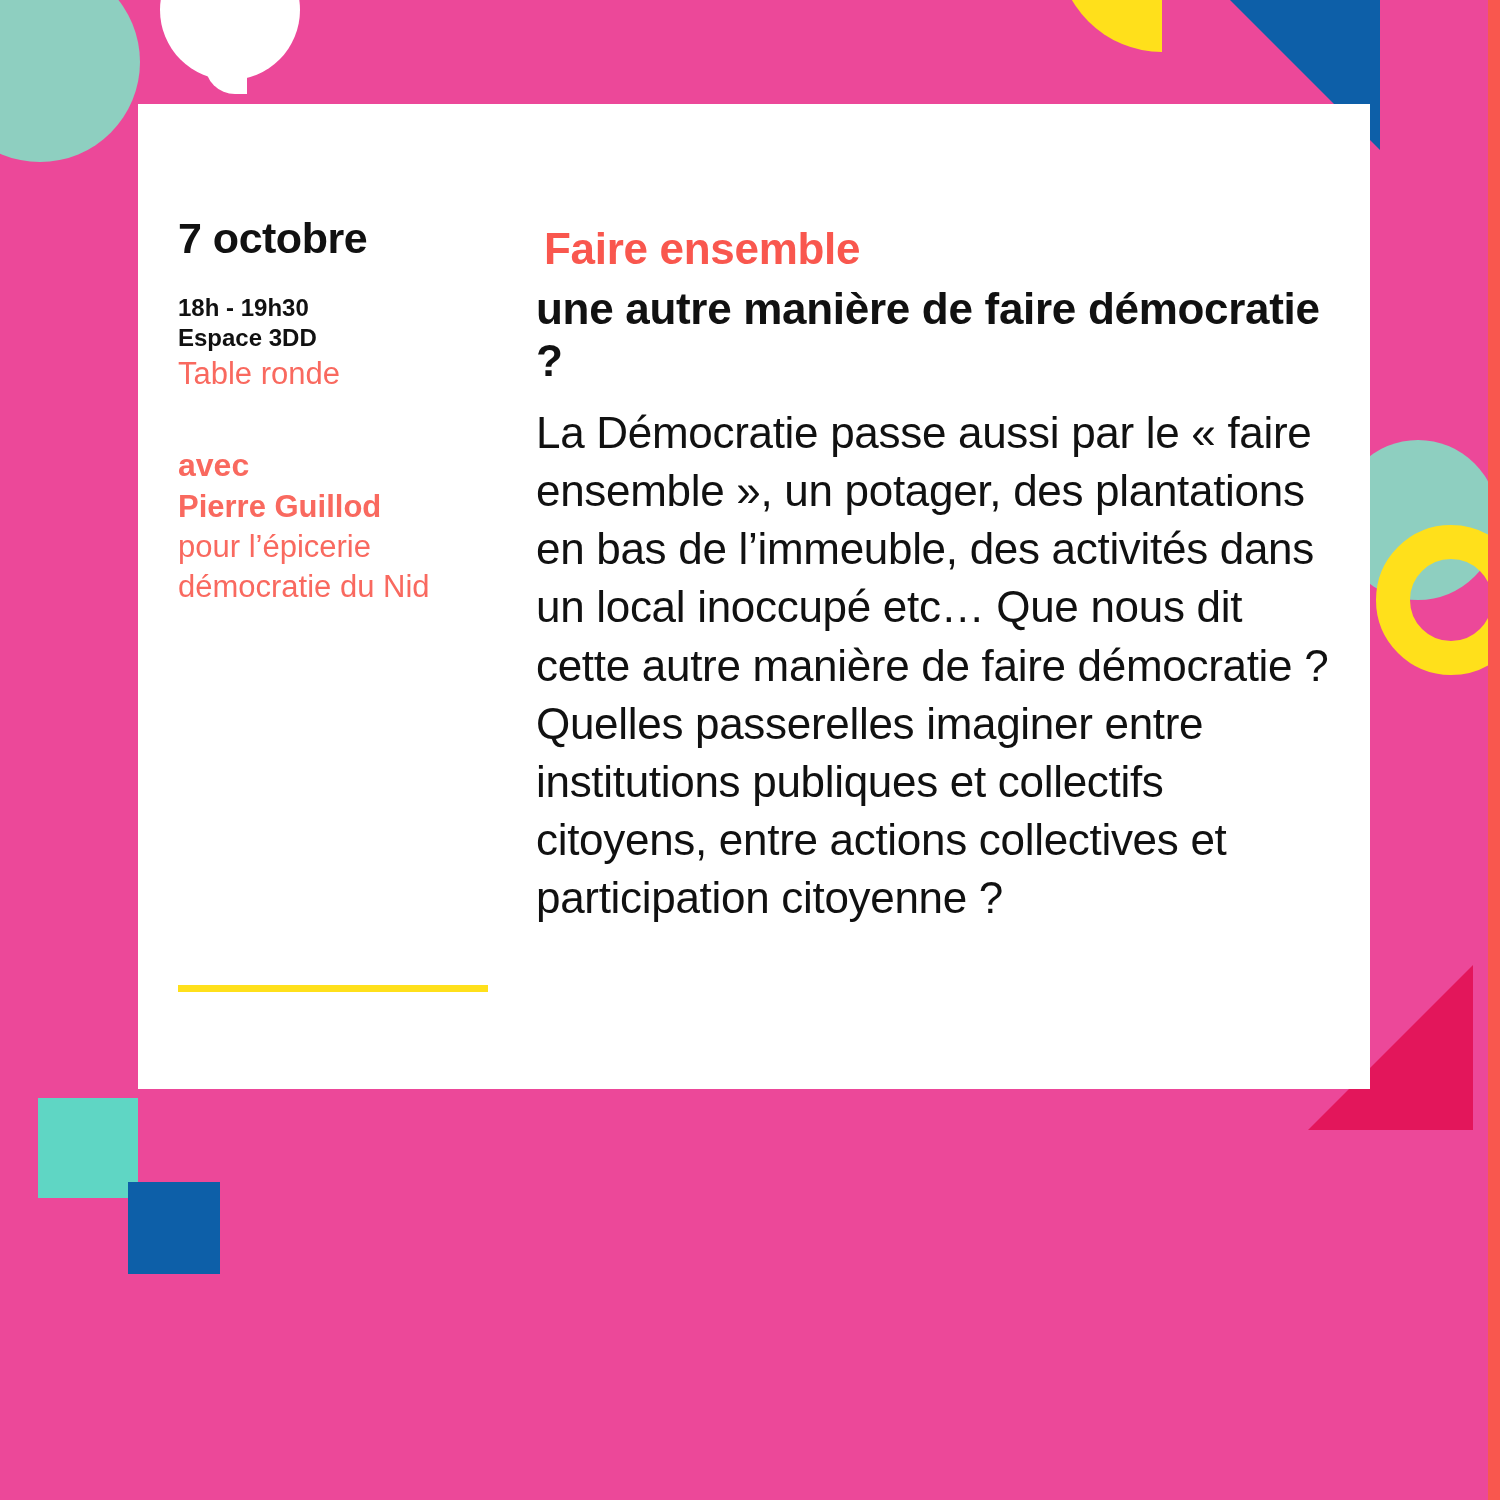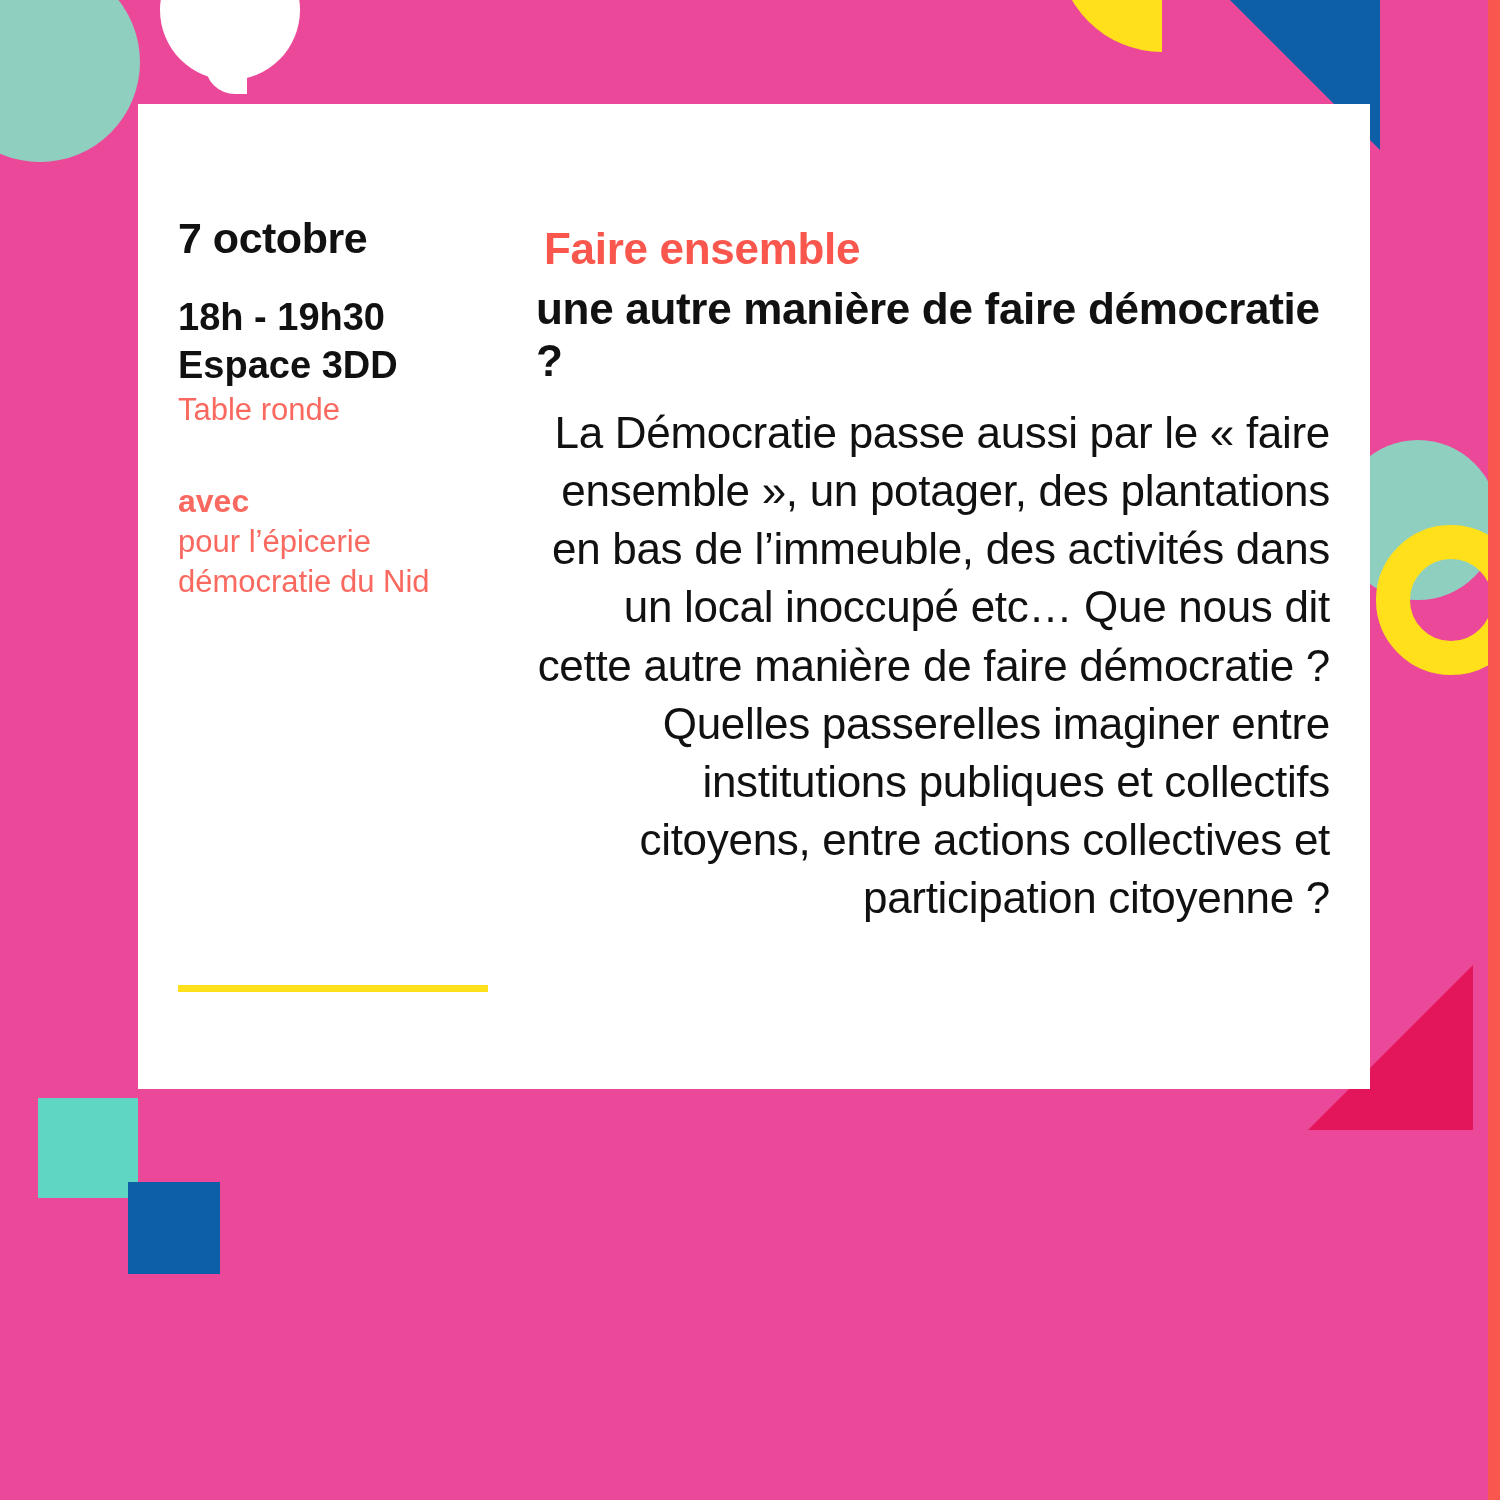--- a/index.html
+++ b/index.html
@@ -115,21 +115,21 @@
     flex: 0 0 300px;
   }
   .date {
     font-size: 43px;
     font-weight: bold;
     color: #111111;
     letter-spacing: -0.5px;
     margin: 0 0 30px 0;
   }
   .meta-line {
-    font-size: 38px;
+    font-size: 24px;
     font-weight: bold;
     color: #111111;
     line-height: 1.27;
   }
   .meta-type {
     font-size: 31px;
     color: #f9695f;
     line-height: 1.27;
     margin-bottom: 52px;
   }
@@ -173,21 +173,20 @@
     letter-spacing: -0.3px;
     margin: 6px 0 16px 0;
   }
   .body-text {
     font-size: 44px;
     font-weight: normal;
     color: #111111;
     line-height: 1.32;
     letter-spacing: -0.3px;
     margin: 4px 0 0 0;
-    text-align: right;
   }
 </style>
 </head>
 <body>
 
 <div class="poster">
 
   <div class="shape circle-teal-left"></div>
   <div class="shape shape-white-bubble"></div>
   <div class="shape shape-white-bubble-tail"></div>
@@ -206,20 +205,21 @@
 
       <div class="left-col">
         <div class="date">7 octobre</div>
         <div class="meta-line">18h - 19h30</div>
         <div class="meta-line">Espace 3DD</div>
         <div class="meta-type">Table ronde</div>
 
         <div class="avec">avec</div>
 
         <div>
+          <div class="speaker-name">Pierre Guillod</div>
           <div class="speaker-org">pour l’épicerie démocratie du Nid</div>
         </div>
       </div>
 
       <div class="right-col">
         <h1 class="title-accent">Faire ensemble</h1>
         <h2 class="title-main">une autre manière de faire démocratie ?</h2>
         <p class="body-text">La Démocratie passe aussi par le « faire ensemble », un potager, des plantations en bas de l’immeuble, des activités dans un local inoccupé etc… Que nous dit cette autre manière de faire démocratie ? Quelles passerelles imaginer entre institutions publiques et collectifs citoyens, entre actions collectives et participation citoyenne ?</p>
       </div>
 

